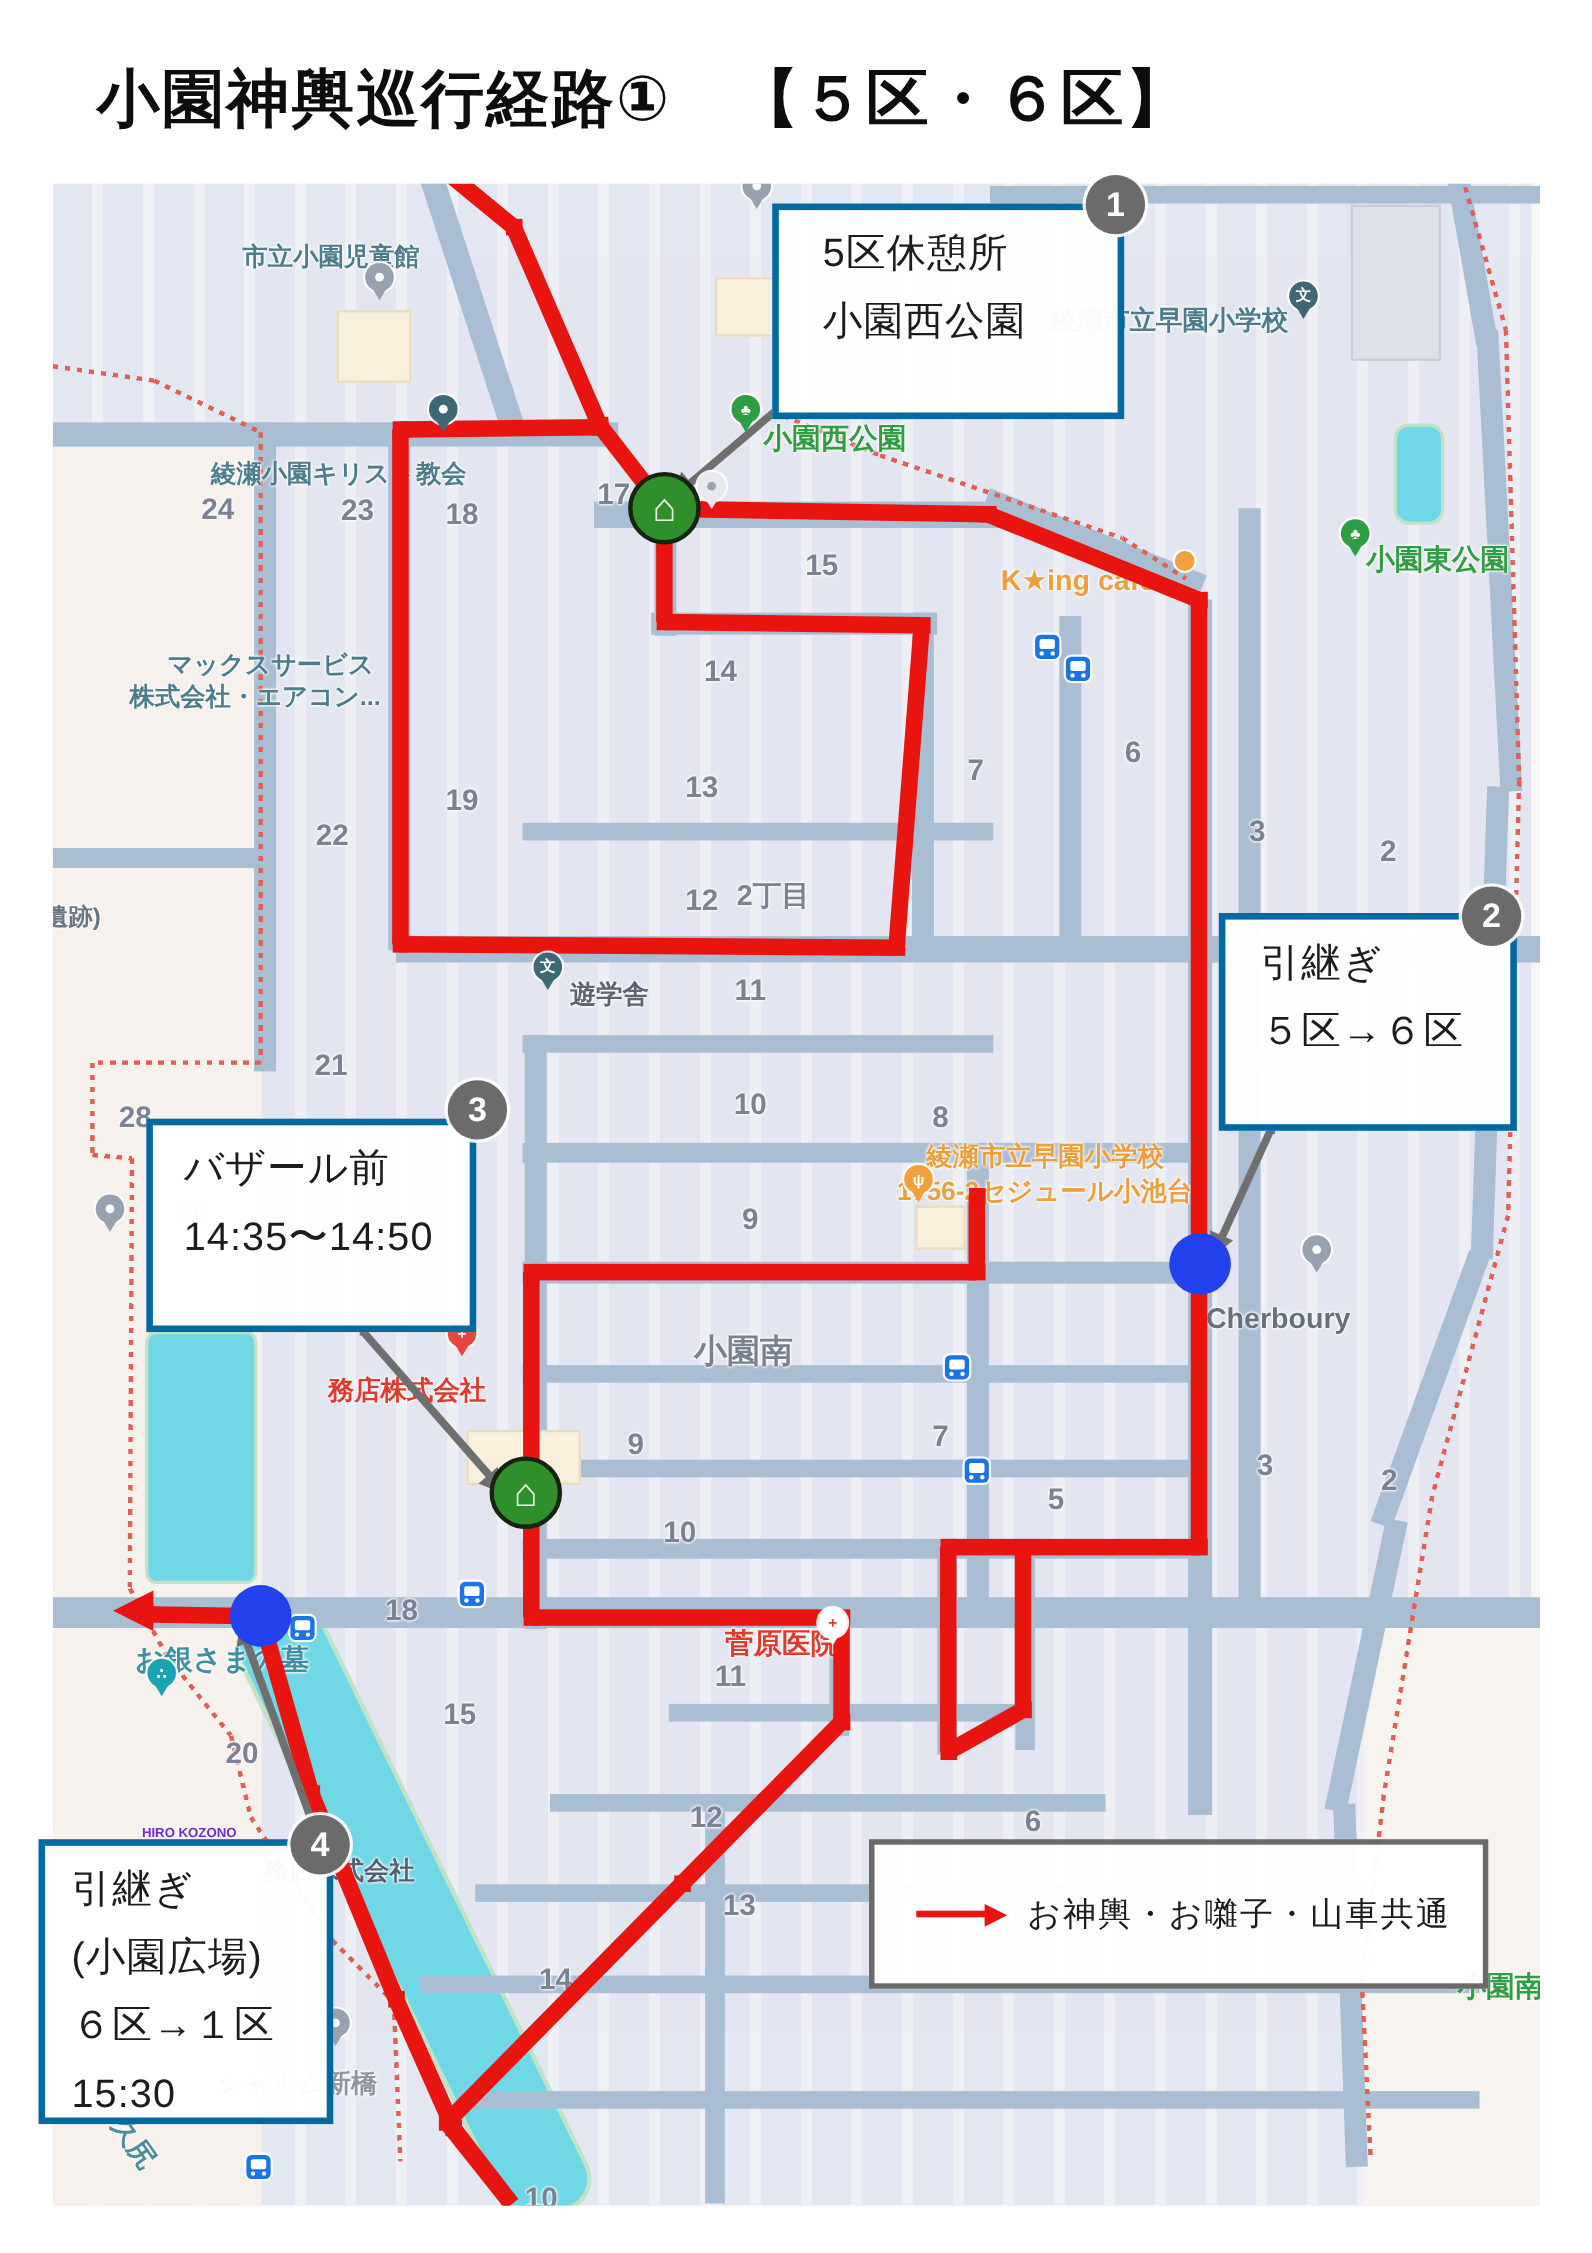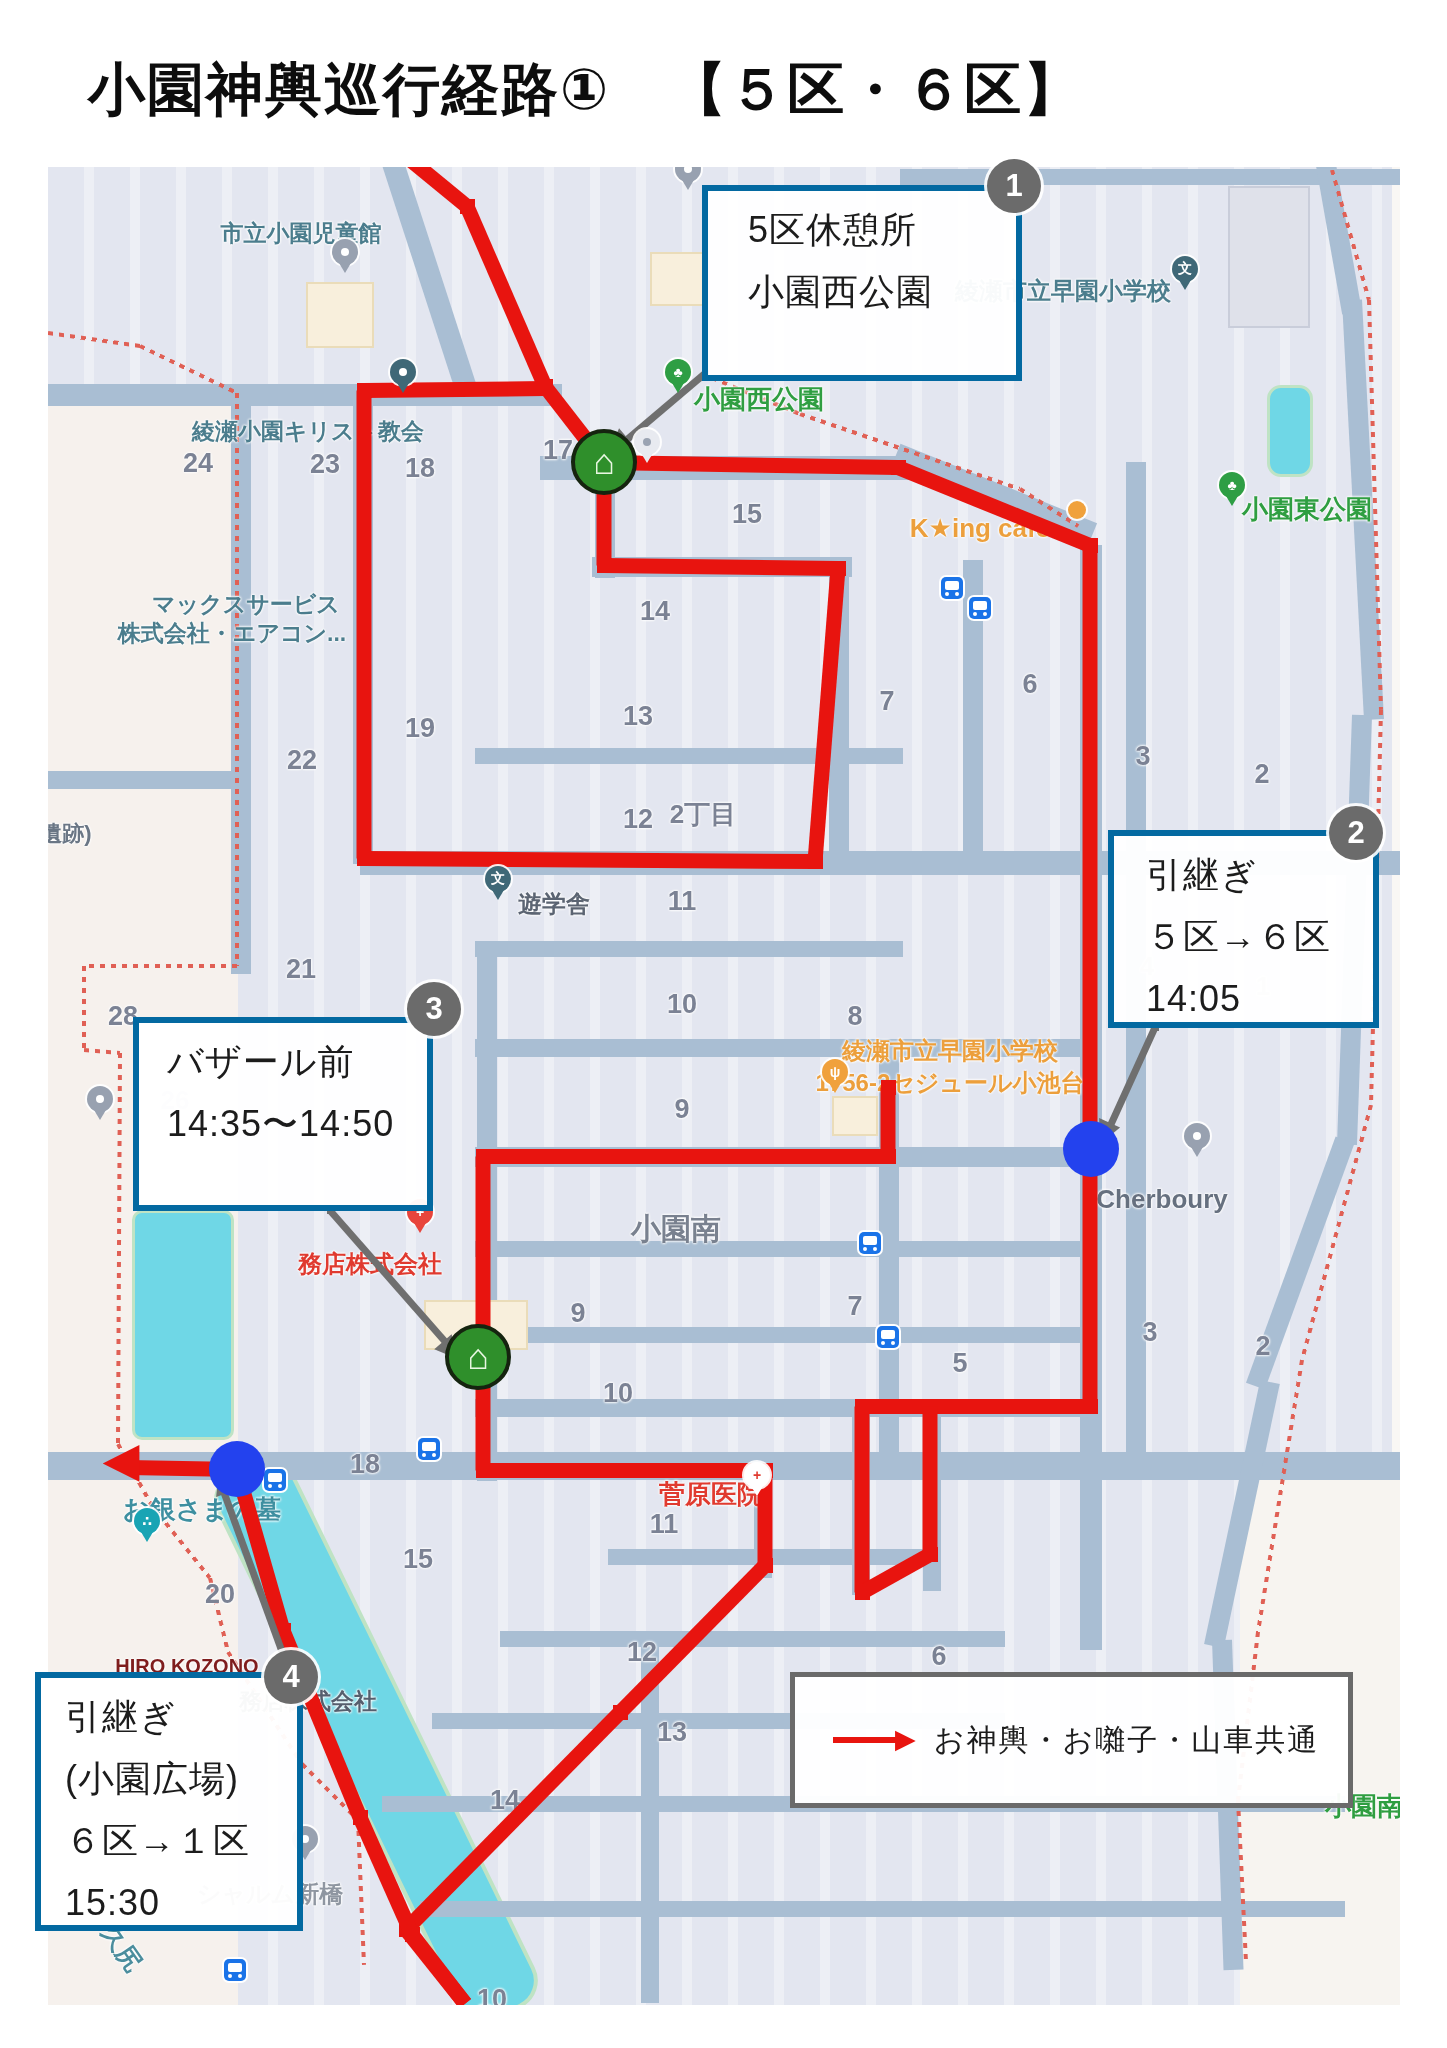--- a/index.html
+++ b/index.html
@@ -128,21 +128,21 @@
       <div class="lbl" style="left: 198px; top: 437px; color: rgb(75, 125, 141); font-size: 23px; font-weight: 700;">マックスサービス</div>
       <div class="lbl" style="left: 184px; top: 466px; color: rgb(75, 125, 141); font-size: 23px; font-weight: 700;">株式会社・エアコン...</div>
       <div class="lbl" style="left: 154px; top: 1342px; color: rgb(62, 143, 160); font-size: 26px; font-weight: 700;">お銀さまの墓</div>
       <div class="lbl" style="left: 74px; top: 1781px; color: rgb(75, 141, 157); font-size: 25px; font-weight: 700; transform: translate(-50%, -50%) rotate(55deg);">久尻</div>
       <div class="lbl" style="left: 1015px; top: 124px; color: rgb(75, 125, 141); font-size: 24px; font-weight: 700;">綾瀬市立早園小学校</div>
       <div class="lbl" style="left: 18px; top: 667px; color: rgb(106, 118, 133); font-size: 22px; font-weight: 700;">遺跡)</div>
       <div class="lbl" style="left: 506px; top: 737px; color: rgb(91, 100, 114); font-size: 24px; font-weight: 700;">遊学舎</div>
       <div class="lbl" style="left: 1114px; top: 1032px; color: rgb(102, 112, 127); font-size: 26px; font-weight: 700;">Cherboury</div>
       <div class="lbl" style="left: 222px; top: 1727px; color: rgb(143, 150, 161); font-size: 24px; font-weight: 700;">シャルム新橋</div>
       <div class="lbl" style="left: 260px; top: 1534px; color: rgb(85, 95, 110); font-size: 23px; font-weight: 700;">務店株式会社</div>
-      <div class="lbl" style="left: 139px; top: 1499px; color: #7f1d1d; font-size: 20px; font-weight: 700;">HIRO KOZONO</div>
+      <div class="lbl" style="left: 124px; top: 1499px; color: #6d28d9; font-size: 12px; font-weight: 700;">HIRO KOZONO</div>
       <div class="lbl" style="left: 628px; top: 1062px; color: rgb(121, 129, 143); font-size: 30px; font-weight: 700;">小園南</div>
       <div class="lbl" style="left: 150px; top: 296px; color: rgb(123, 130, 148); font-size: 27px; font-weight: 700;">24</div>
       <div class="lbl" style="left: 277px; top: 297px; color: rgb(123, 130, 148); font-size: 27px; font-weight: 700;">23</div>
       <div class="lbl" style="left: 372px; top: 301px; color: rgb(123, 130, 148); font-size: 27px; font-weight: 700;">18</div>
       <div class="lbl" style="left: 510px; top: 283px; color: rgb(123, 130, 148); font-size: 27px; font-weight: 700;">17</div>
       <div class="lbl" style="left: 699px; top: 347px; color: rgb(123, 130, 148); font-size: 27px; font-weight: 700;">15</div>
       <div class="lbl" style="left: 607px; top: 444px; color: rgb(123, 130, 148); font-size: 27px; font-weight: 700;">14</div>
       <div class="lbl" style="left: 590px; top: 549px; color: rgb(123, 130, 148); font-size: 27px; font-weight: 700;">13</div>
       <div class="lbl" style="left: 590px; top: 652px; color: rgb(123, 130, 148); font-size: 27px; font-weight: 700;">12</div>
       <div class="lbl" style="left: 655px; top: 647px; color: rgb(123, 130, 148); font-size: 26px; font-weight: 700;">2丁目</div>
@@ -372,21 +372,20 @@
       <div class="hdot" style="left: 189px; top: 1302px;"></div>
     </div>
 
   <div class="ibox" id="box0" style="left: 702px; top: 185px; width: 320px; height: 196px; padding-left: 40px; padding-top: 8px; box-sizing: border-box;">
     <div>5区休憩所</div>
     <div>小園西公園</div>
   </div>
   <div class="ibox" id="box1" style="left: 1108px; top: 830px; width: 271px; height: 198px; padding-left: 32px; padding-top: 8px; box-sizing: border-box;">
     <div>引継ぎ</div>
     <div>５区→６区</div>
-    <div>14:05</div>
   </div>
   <div class="ibox" id="box2" style="left: 133px; top: 1017px; width: 300px; height: 194px; padding-left: 28px; padding-top: 8px; box-sizing: border-box;">
     <div>バザール前</div>
     <div>14:35〜14:50</div>
   </div>
   <div class="ibox" id="box3" style="left: 35px; top: 1672px; width: 268px; height: 259px; padding-left: 24px; padding-top: 8px; box-sizing: border-box;">
     <div>引継ぎ</div>
     <div>(小園広場)</div>
     <div>６区→１区</div>
     <div>15:30</div>

